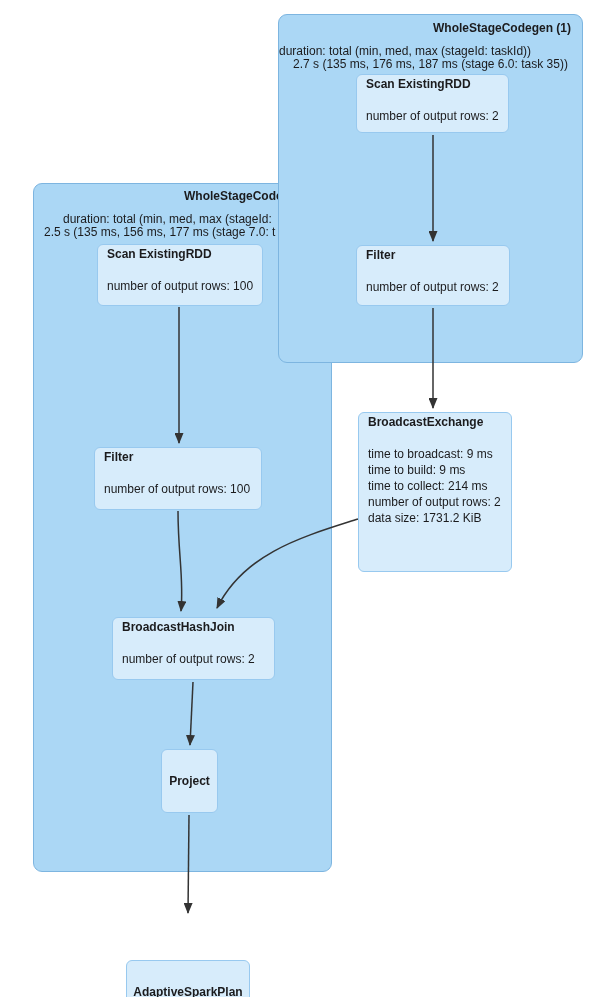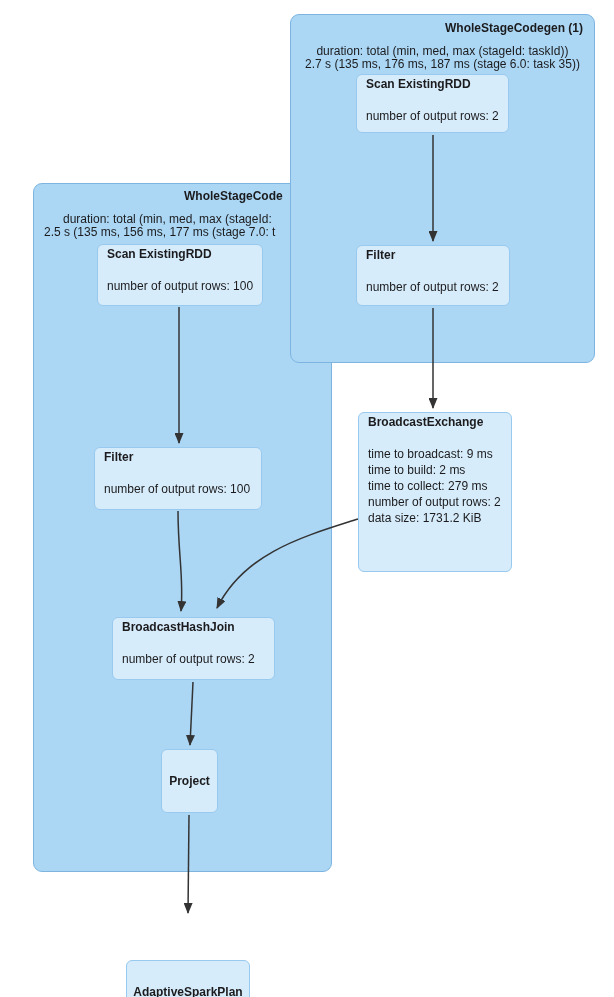--- a/index.html
+++ b/index.html
@@ -5,25 +5,25 @@
   html,body{margin:0;padding:0;background:#ffffff;}
   #canvas{
     position:relative;width:614px;height:997px;background:#ffffff;overflow:hidden;
     font-family:"Liberation Sans",sans-serif;color:#1b1b1d;
   }
   .cluster{
     position:absolute;background:#abd7f5;border:1px solid #7db5e0;border-radius:9px;
     box-sizing:border-box;
   }
   #cluster-left{left:33px;top:183px;width:299px;height:689px;z-index:1;}
-  #cluster-right{left:290px;top:14px;width:305px;height:349px;z-index:2;}
+  #cluster-right{left:278px;top:14px;width:305px;height:349px;z-index:2;}
   .cluster-label{position:absolute;font-size:12px;line-height:13px;white-space:nowrap;}
   .cluster-title{font-weight:bold;}
   #cluster-right .cluster-title{right:11px;top:7px;}
-  #cluster-right .dur1{top:30px;left:0;width:100%;text-align:center;}
+  #cluster-right .dur1{top:30px;left:0;width:100%;}
   #cluster-right .dur2{top:43px;left:0;width:100%;text-align:center;}
   #cluster-left .cluster-title{left:150px;top:6px;}
   #cluster-left .dur1{left:29px;top:29px;}
   #cluster-left .dur2{left:10px;top:42px;}
   .node{
     position:absolute;background:#d7ecfb;border:1px solid #98c9ef;border-radius:6px;
     box-sizing:border-box;padding:1px 9px;font-size:12px;line-height:16px;
     z-index:4;overflow:hidden;
   }
   .node-title{font-weight:bold;white-space:nowrap;}
@@ -84,22 +84,22 @@
     <div class="node-title">Filter</div>
     <div class="node-metrics">
       <div class="metric">number of output rows: 2</div>
     </div>
   </div>
 
   <div class="node" id="n-bex">
     <div class="node-title">BroadcastExchange</div>
     <div class="node-metrics">
       <div class="metric">time to broadcast: 9 ms</div>
-      <div class="metric">time to build: 2 ms</div>
-      <div class="metric">time to collect: 279 ms</div>
+      <div class="metric">time to build: 9 ms</div>
+      <div class="metric">time to collect: 214 ms</div>
       <div class="metric">number of output rows: 2</div>
       <div class="metric">data size: 1731.2 KiB</div>
     </div>
   </div>
 
   <div class="node" id="n-scan2">
     <div class="node-title">Scan ExistingRDD</div>
     <div class="node-metrics">
       <div class="metric">number of output rows: 100</div>
     </div>

